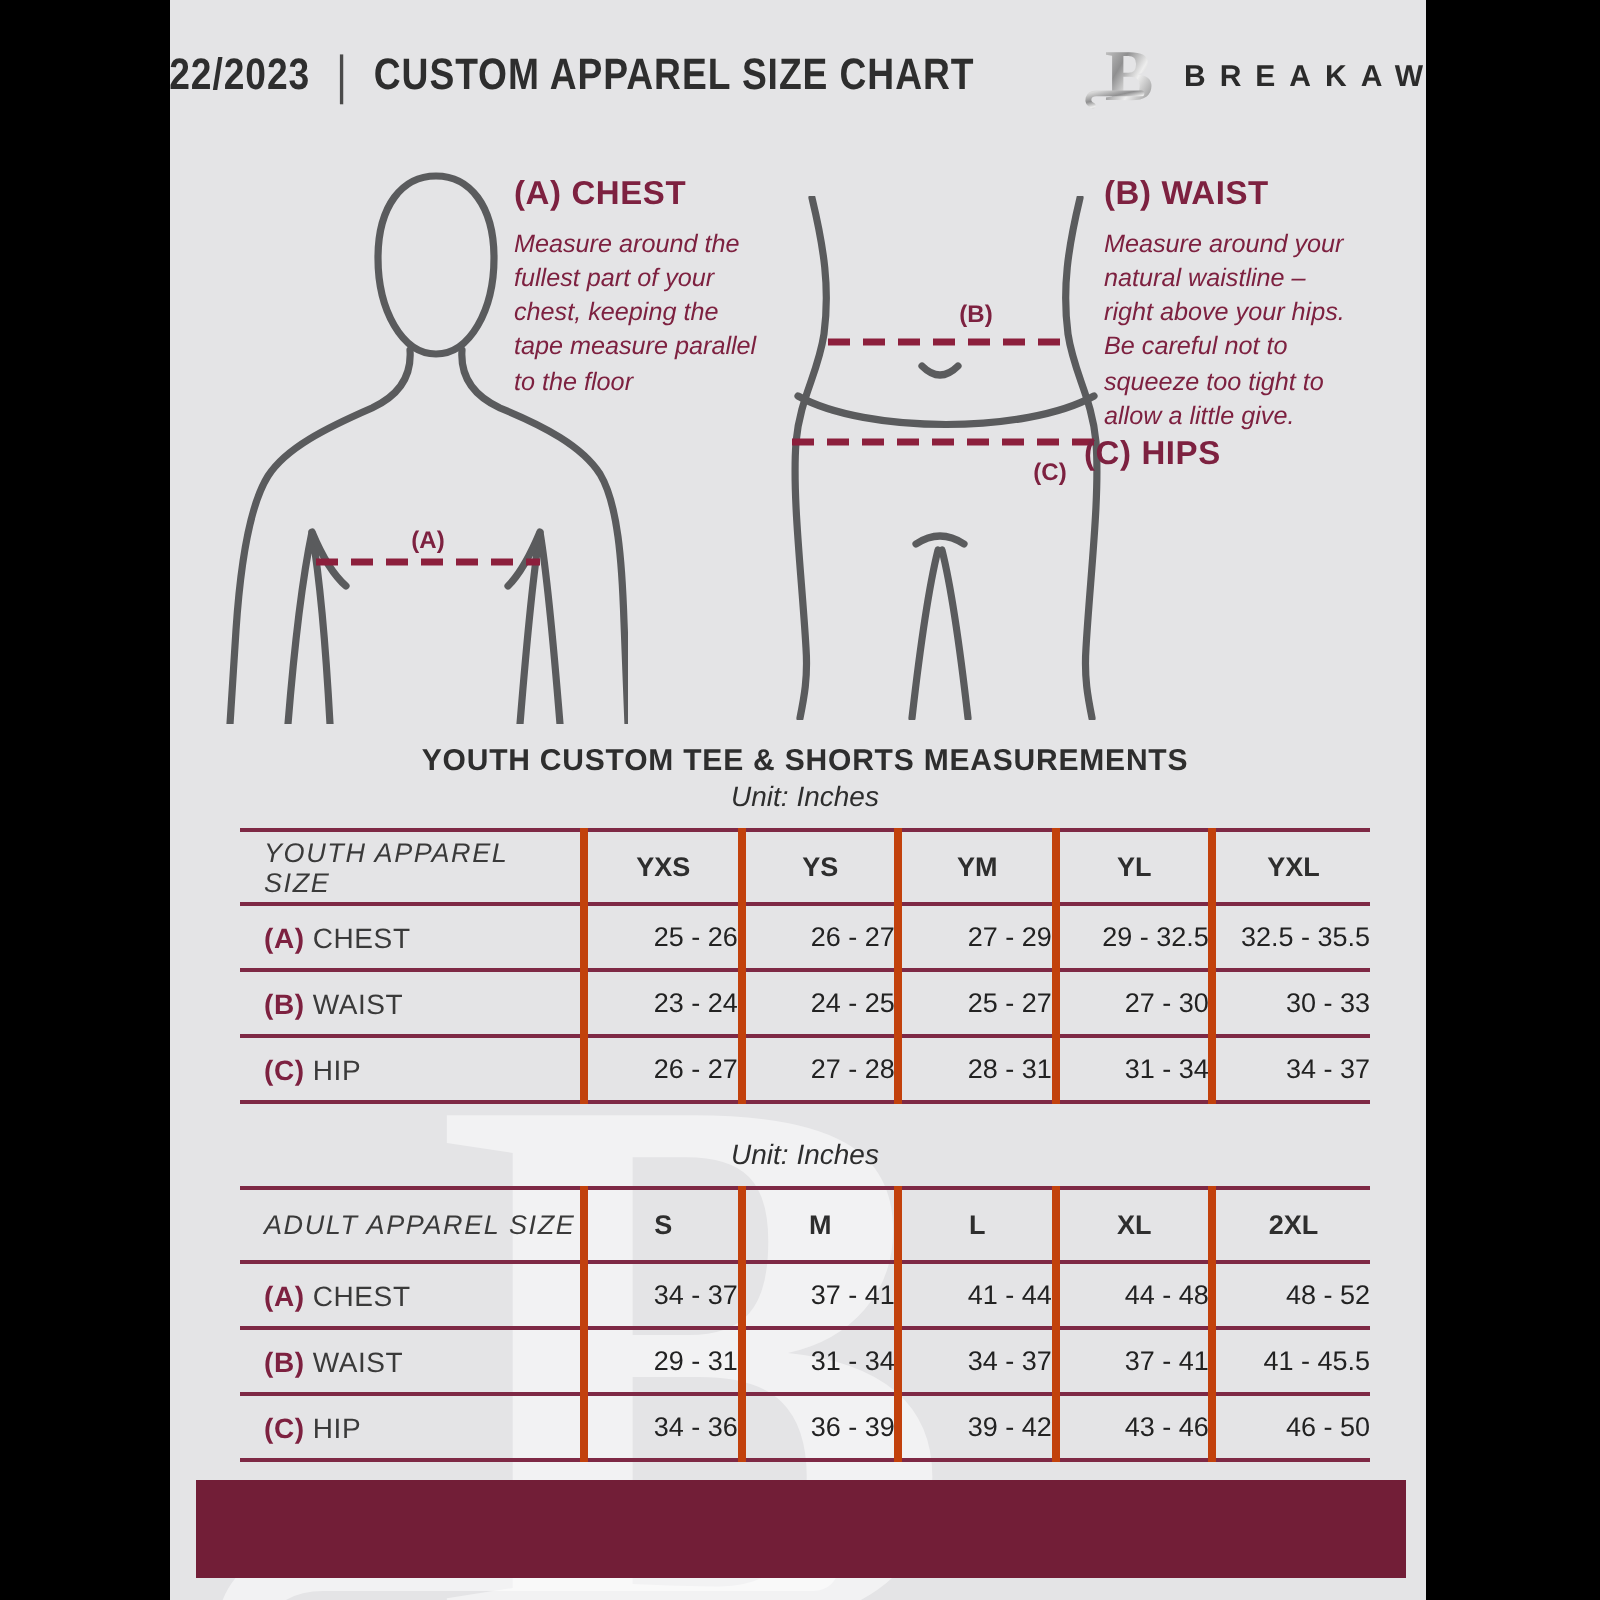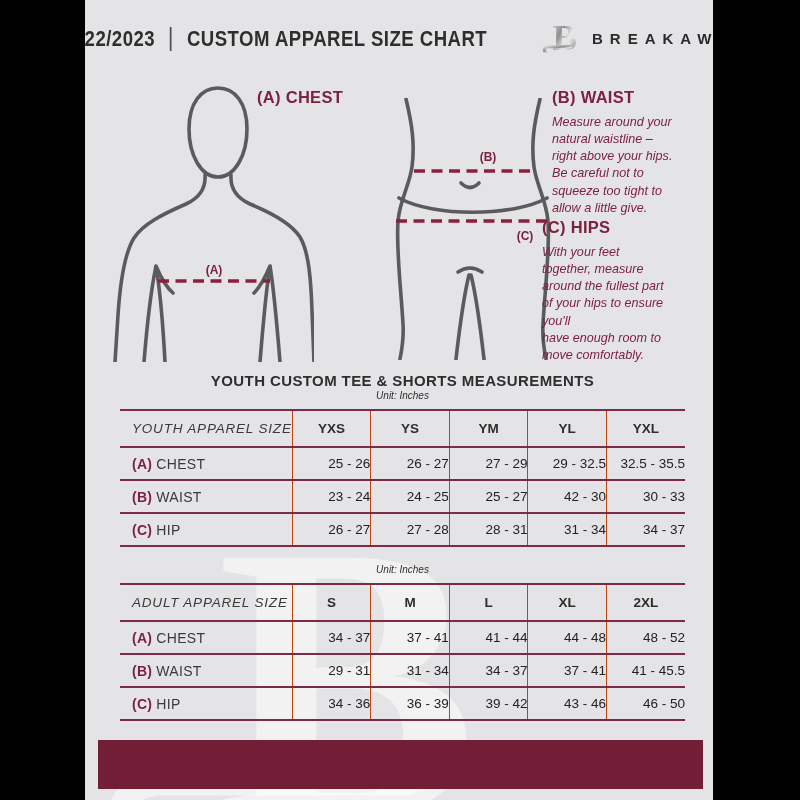--- a/index.html
+++ b/index.html
@@ -32,25 +32,25 @@
   .hips-text  { left:457px; top:142px; width:160px; }
 
   .fig-line { fill:none; stroke:#5a5b5d; stroke-width:3.6; stroke-linecap:round; }
   .dash-line { fill:none; stroke:#8c1f3c; stroke-width:3.6; stroke-dasharray:11 6.5; }
   .marker-label { font-family:"Liberation Sans", sans-serif; font-size:12px; font-weight:700; fill:#7d2140; }
 
   
   .table-block { position:relative; z-index:1; margin:0 28px 0 35px; text-align:center; }
   .table-block.adult { margin-top:17px; }
   .tb-title { font-size:15px; font-weight:700; letter-spacing:0.4px; color:#2e2e2e; }
-  .tb-unit { font-size:10px; font-style:italic; color:#2e2e2e; margin:1px 0 8px; }
+  .tb-unit { font-size:14px; font-style:italic; color:#2e2e2e; margin:1px 0 8px; }
   table.size-table { width:100%; border-collapse:collapse; table-layout:fixed; }
   .size-table col.label-col { width:30.5%; }
   .size-table tr { border-top:2px solid #7e2945; border-bottom:2px solid #7e2945; }
-  .size-table th + th, .size-table td + td { border-left:1px solid #c2410c; }
+  .size-table th + th, .size-table td + td { border-left:4px solid #c2410c; }
   .size-table thead tr { height:37px; }
   .size-table tbody tr { height:33px; }
   .size-table th { font-size:13.5px; font-weight:700; color:#2e2e2e; }
   .size-table th.lab { font-weight:400; font-size:13.5px; letter-spacing:0.8px; color:#3a3a3a; text-align:left; padding-left:12px;font-style:italic; }
   .size-table td { font-size:13.5px; color:#222; text-align:right; }
   .size-table td.rowlab { text-align:left; padding-left:12px; font-size:14px; color:#3a3a3a; letter-spacing:0.3px; }
   .size-table td.rowlab .key { font-weight:800; color:#7d2140; margin-right:4px; }
 
   
   .footer-bar { position:absolute; z-index:2; left:13px; top:740px; width:605px; height:49px; background:#721e37; }
@@ -112,39 +112,37 @@
         <path class="fig-line" d="M 68 260 C 72 225 76 196 81 176"></path>
         <path class="fig-line" d="M 96 260 C 92 225 88 196 83 176"></path>
         <path class="dash-line" d="M 26 72 L 146 72"></path>
         <path class="dash-line" d="M 8 122 L 162 122"></path>
         <text class="marker-label" x="100" y="62" text-anchor="middle">(B)</text>
         <text class="marker-label" x="137" y="141" text-anchor="middle">(C)</text>
       </svg>
 
       <div class="gtext chest-text">
         <h3>(A) CHEST</h3>
+        <p>Measure around the
+fullest part of your
+chest, keeping the
+tape measure parallel
+to the floor</p>
       </div>
       <div class="gtext waist-text">
         <h3>(B) WAIST</h3>
         <p>Measure around your
 natural waistline –
 right above your hips.
 Be careful not to
 squeeze too tight to
 allow a little give.</p>
       </div>
       <div class="gtext hips-text">
         <h3>(C) HIPS</h3>
-        <p>With your feet
-together, measure
-around the fullest part
-of your hips to ensure
-you'll
-have enough room to
-move comfortably.</p>
       </div>
     </section>
 
     <section class="table-block">
       <div class="tb-title">YOUTH CUSTOM TEE &amp; SHORTS MEASUREMENTS</div>
       <div class="tb-unit">Unit: Inches</div>
       <table class="size-table">
         <colgroup>
             <col class="label-col">
             <col>
@@ -170,21 +168,21 @@
             <td>26 - 27</td>
             <td>27 - 29</td>
             <td>29 - 32.5</td>
             <td>32.5 - 35.5</td>
           </tr>
           <tr>
             <td class="rowlab"><span class="key">(B)</span><span>WAIST</span></td>
             <td>23 - 24</td>
             <td>24 - 25</td>
             <td>25 - 27</td>
-            <td>42 - 30</td>
+            <td>27 - 30</td>
             <td>30 - 33</td>
           </tr>
           <tr>
             <td class="rowlab"><span class="key">(C)</span><span>HIP</span></td>
             <td>26 - 27</td>
             <td>27 - 28</td>
             <td>28 - 31</td>
             <td>31 - 34</td>
             <td>34 - 37</td>
           </tr>

